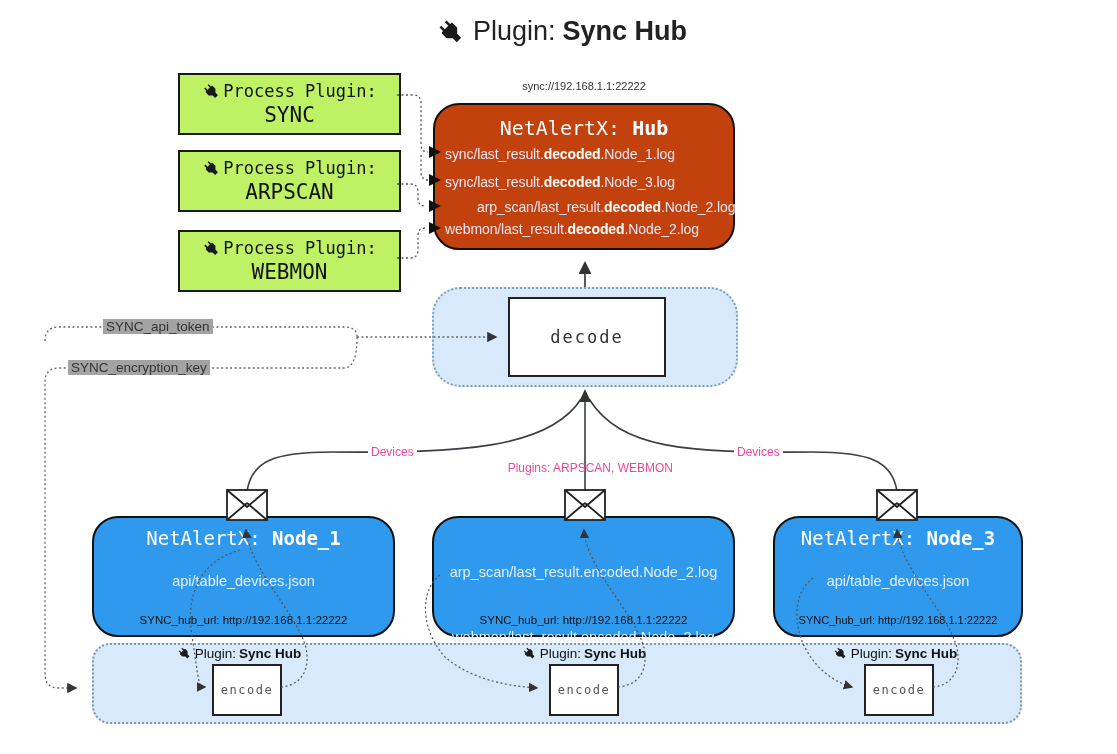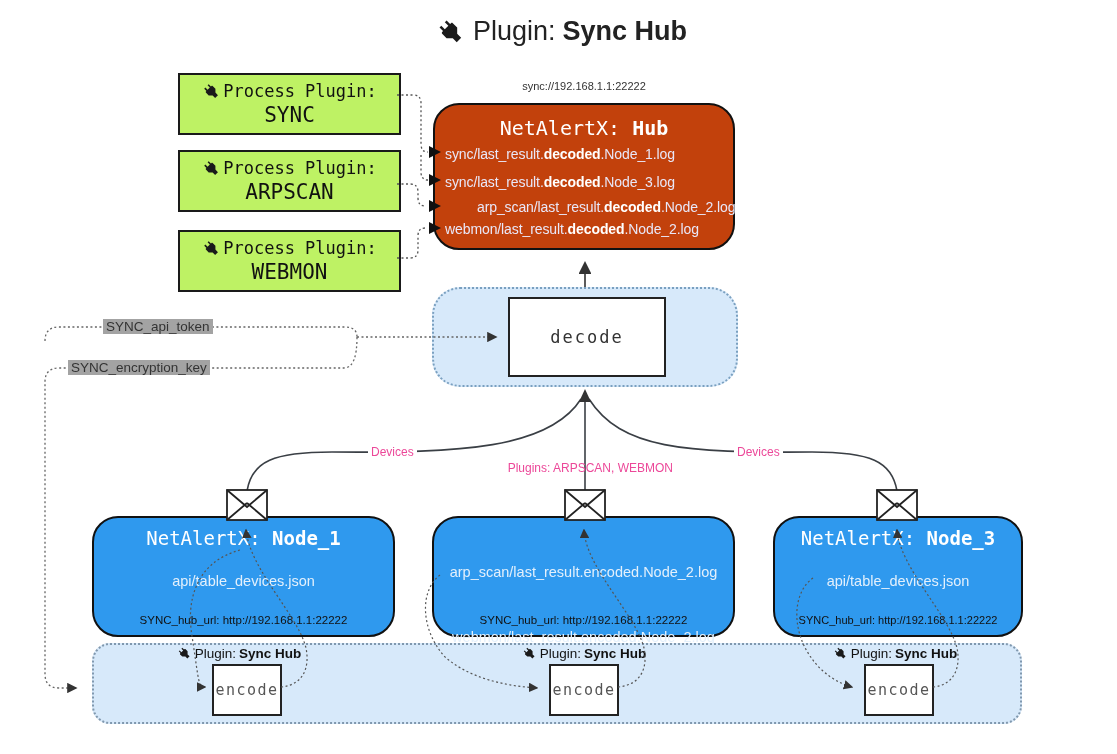--- a/index.html
+++ b/index.html
@@ -53,21 +53,21 @@
   .node-huburl.small{font-size:11px;}
 
   
   .band{left:92px;top:643px;width:930px;height:81px;background:#D7E9FA;border:2px dotted #8098AE;
         border-radius:18px;box-sizing:border-box;z-index:1;}
   .band-label{position:absolute;top:1px;width:170px;display:flex;align-items:center;justify-content:center;gap:3px;
         font-size:13.5px;color:#111;z-index:3;white-space:nowrap;}
   .band-label b{font-weight:bold;}
   .encode-box{position:absolute;width:70px;height:52px;background:#fff;border:2px solid #222;box-sizing:border-box;
         display:flex;align-items:center;justify-content:center;
-        font-family:"DejaVu Sans Mono",monospace;font-size:15px;letter-spacing:1.5px;color:#555;}
+        font-family:"DejaVu Sans Mono",monospace;font-size:12px;letter-spacing:1.5px;color:#555;}
 
   svg.overlay{left:0;top:0;z-index:2;pointer-events:none;}
 </style>
 </head>
 <body>
 
 <div class="title abs">
   <span class="plug-icon">
     <svg viewBox="0 0 24 24" width="30" height="30">
         <path transform="rotate(-45 12 12)" d="M16 7V3h-2v4h-4V3H8v4H7c-.55 0-1 .45-1 1v5l3.5 3.5V21h5v-4.5L18 13V8c0-.55-.45-1-1-1h-1z"></path>

